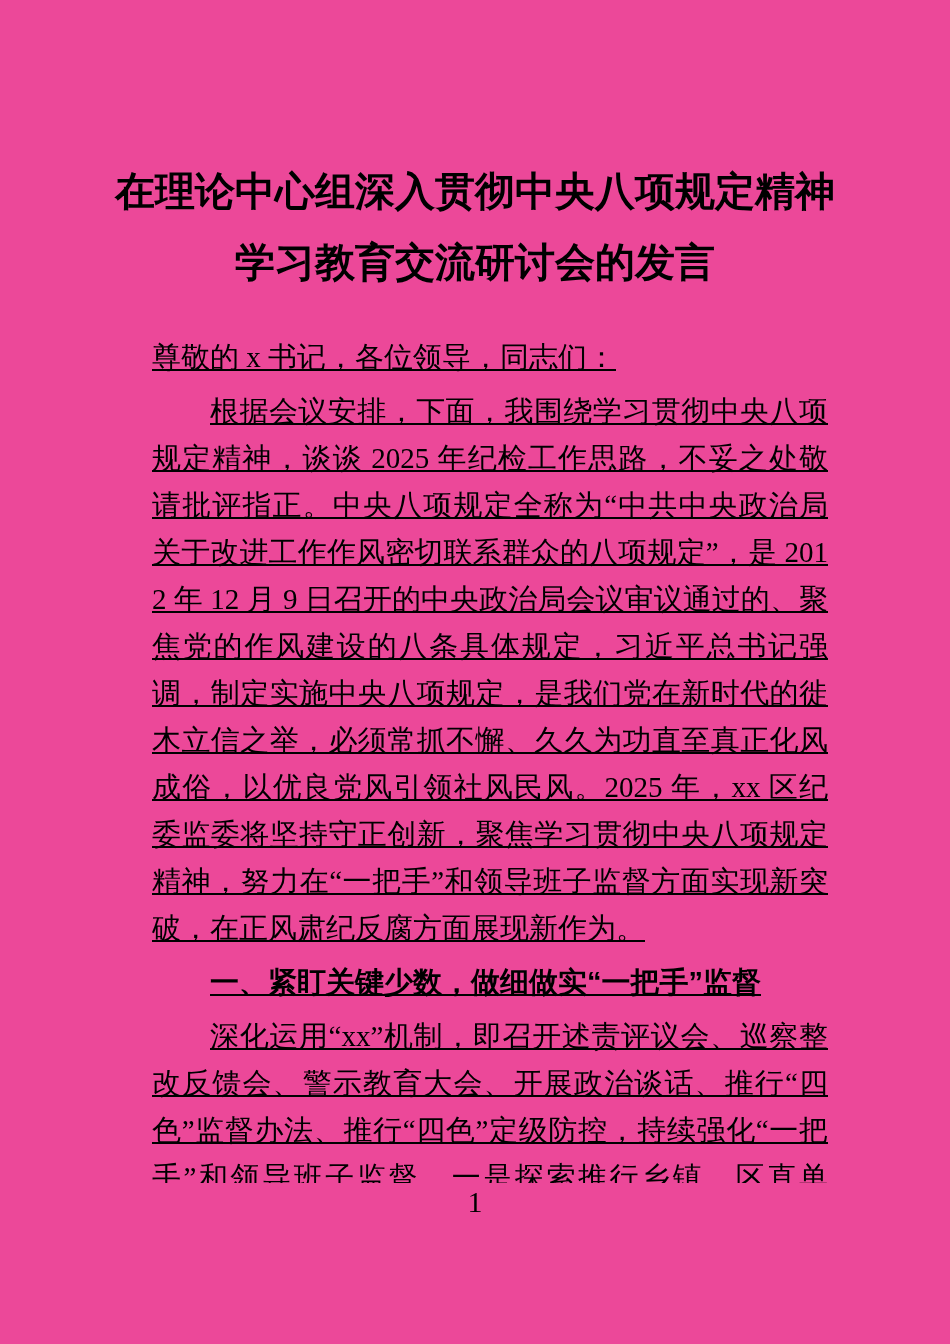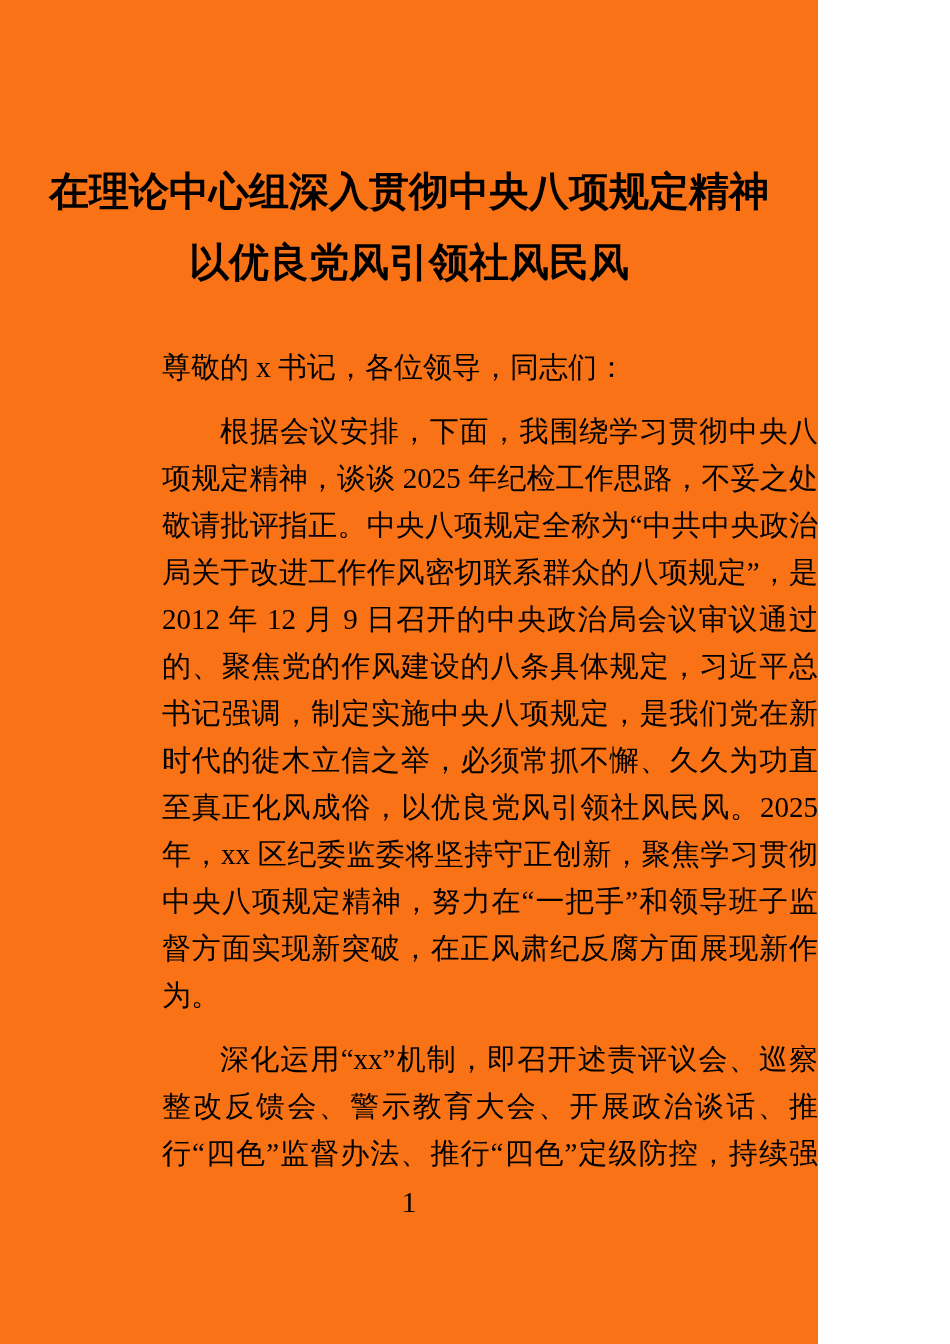--- a/index.html
+++ b/index.html
@@ -2,23 +2,23 @@
 <html><head>
 <meta charset="utf-8">
 <style>
   html, body {
     margin: 0;
     padding: 0;
     background: #ffffff;
   }
   .page {
     position: relative;
-    width: 818px;
+    width: 950px;
     height: 1344px;
-    background: #f97316;
+    background: #ec4899;
     color: #000000;
     overflow: hidden;
     font-family: "Liberation Serif", serif;
   }
   .doc-title {
     position: absolute;
     top: 156px;
     left: 0;
     right: 0;
     margin: 0;
@@ -39,22 +39,23 @@
     width: 690px;
     height: 856px;
     overflow: hidden;
     font-size: 29px;
     line-height: 47px;
     text-align: justify;
     text-justify: inter-ideograph;
     word-break: break-all;
   }
   .doc-body p {
-    margin: 17px;
+    margin: 7px;
     padding: 0;
+    text-decoration: underline;
   }
   .para {
     text-indent: 2em;
   }
   .section-heading {
     font-family: "Liberation Sans", sans-serif;
     font-weight: 700;
   }
   .doc-footer {
     position: absolute;
@@ -67,26 +68,27 @@
     font-family: "Liberation Serif", serif;
   }
 </style>
 </head>
 <body>
 
 <div class="page">
 
   <h1 class="doc-title">
     <span class="title-line">在理论中心组深入贯彻中央八项规定精神</span>
-    <span class="title-line">以优良党风引领社风民风</span>
+    <span class="title-line">学习教育交流研讨会的发言</span>
   </h1>
 
   <div class="doc-body">
     <p class="salutation">尊敬的 x 书记，各位领导，同志们：</p>
     <p class="para">根据会议安排，下面，我围绕学习贯彻中央八项规定精神，谈谈 2025 年纪检工作思路，不妥之处敬请批评指正。中央八项规定全称为“中共中央政治局关于改进工作作风密切联系群众的八项规定”，是 2012 年 12 月 9 日召开的中央政治局会议审议通过的、聚焦党的作风建设的八条具体规定，习近平总书记强调，制定实施中央八项规定，是我们党在新时代的徙木立信之举，必须常抓不懈、久久为功直至真正化风成俗，以优良党风引领社风民风。2025 年，xx 区纪委监委将坚持守正创新，聚焦学习贯彻中央八项规定精神，努力在“一把手”和领导班子监督方面实现新突破，在正风肃纪反腐方面展现新作为。</p>
+    <p class="para section-heading">一、紧盯关键少数，做细做实“一把手”监督</p>
     <p class="para">深化运用“xx”机制，即召开述责评议会、巡察整改反馈会、警示教育大会、开展政治谈话、推行“四色”监督办法、推行“四色”定级防控，持续强化“一把手”和领导班子监督。一是探索推行乡镇、区直单位“一把手”在区纪委全会上“三述”（述责、述廉、述德）活动，现场接受书面评议和质询；二是持续执行《区领导干部履行“一岗双责”推动巡察监督工作暂行办法》，督促区领导领衔分管单位、乡镇巡察整改工作，参加巡察整改反馈会审核整改方案、整改报告，提出整改要求，确保整改标准不降、尺度不松；三是用好用活 xx 等案件成果，精准开展同级同类警示教育，适时开设庭审纪法课堂，让广大党员</p>
   </div>
 
   <div class="doc-footer">
     <span>1</span>
   </div>
 
 </div>
 
 </body></html>

